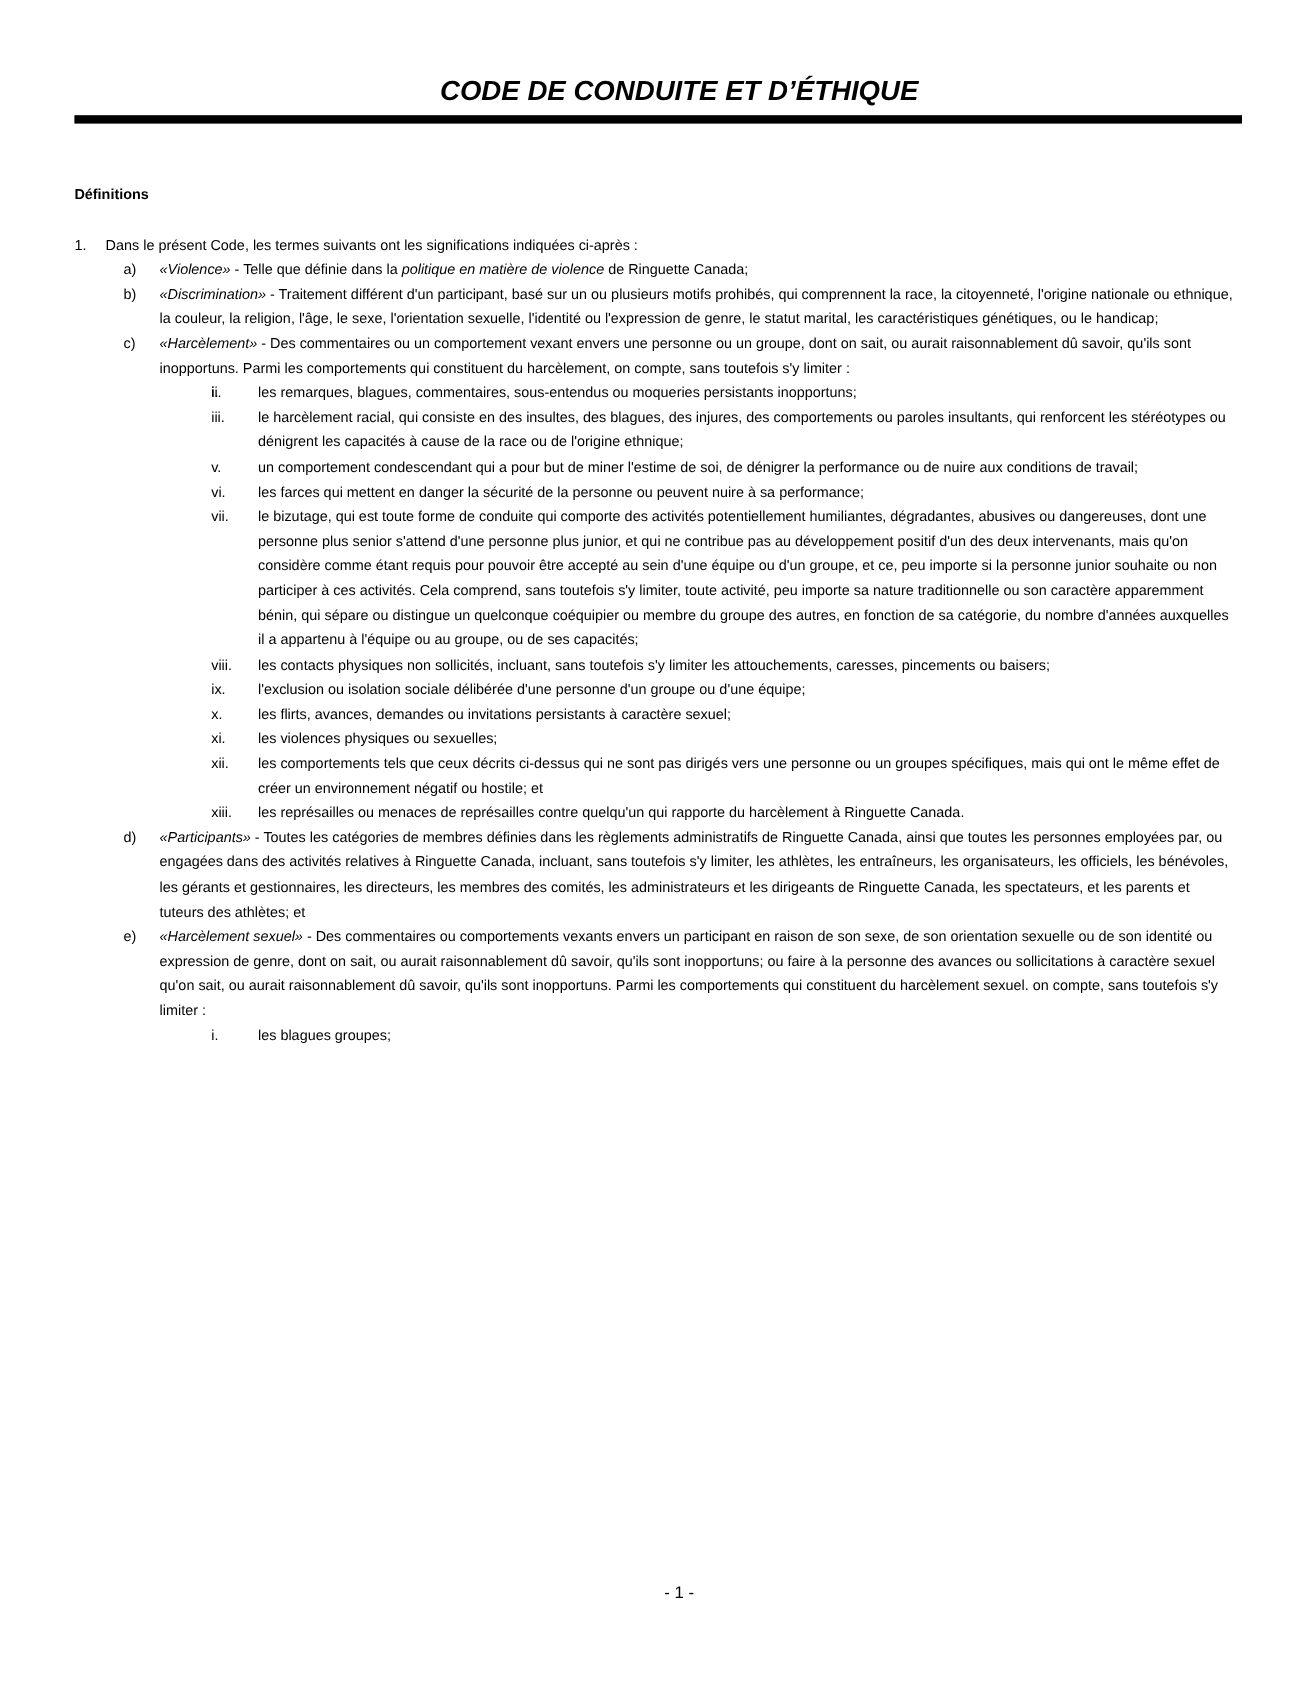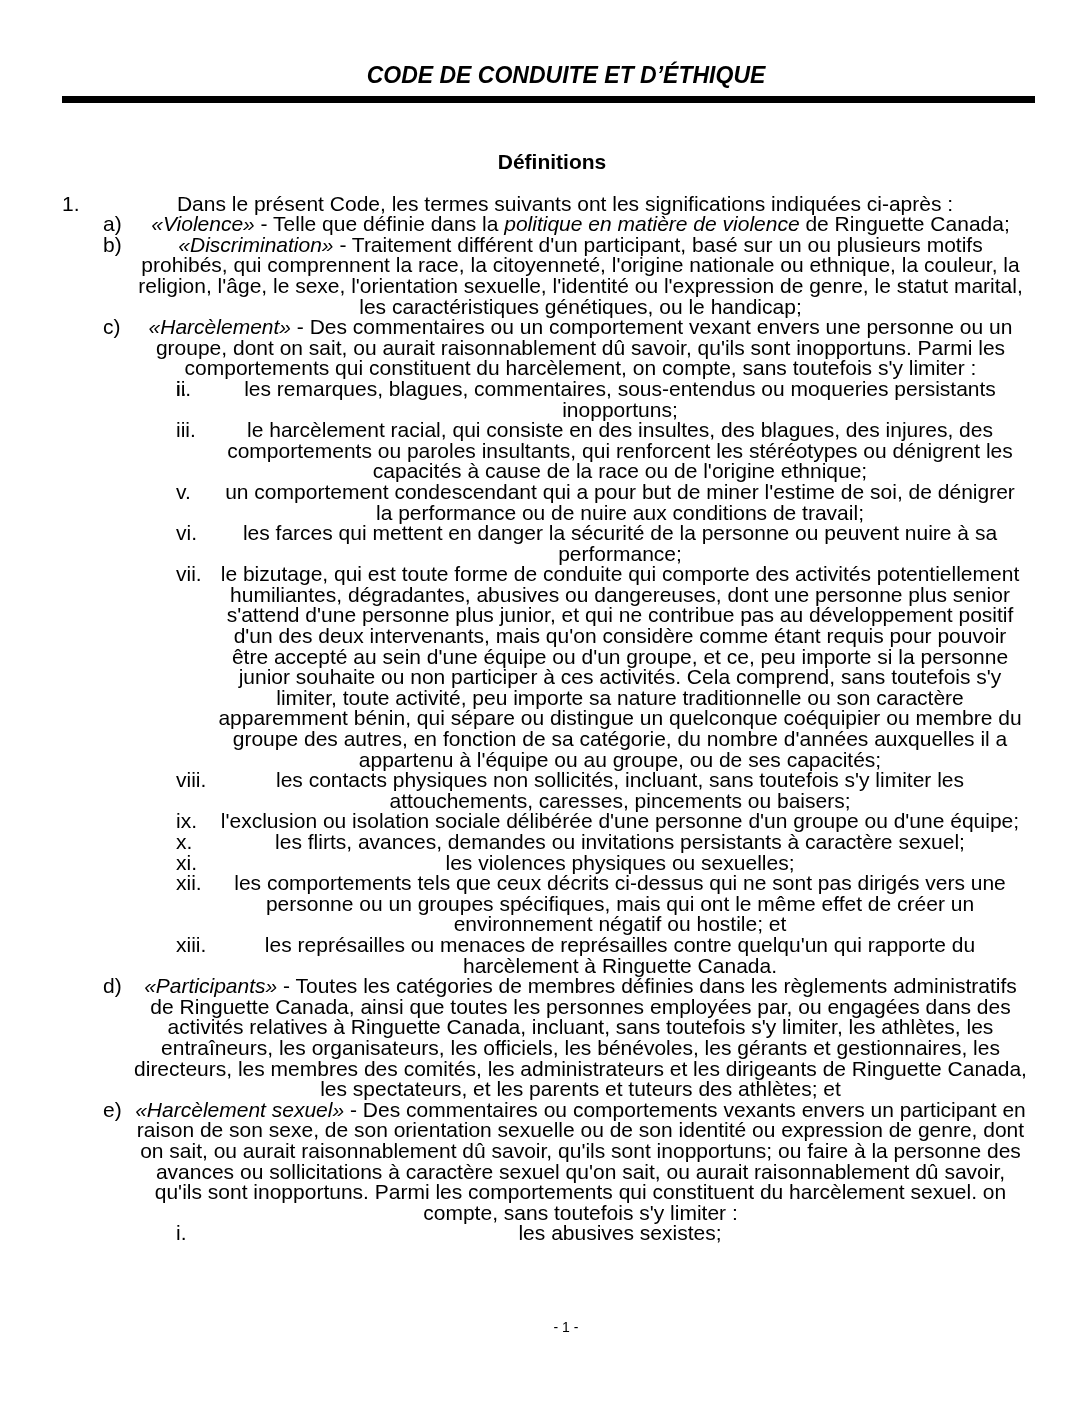--- a/index.html
+++ b/index.html
@@ -1,21 +1,21 @@
 <!DOCTYPE html>
 <html><head>
 <meta charset="utf-8">
 <style>
   html, body { margin: 0; padding: 0; background: #ffffff; }
   body { width: 1088px; height: 1408px; position: relative; overflow: hidden;
          font-family: "Liberation Sans", sans-serif; color: #000; }
   .title { position: absolute; top: 62px; left: 0; width: 1088px; text-align: center;
            font-size: 23px; font-weight: bold; font-style: italic; letter-spacing: 0px; margin-left: 22px; }
   .rule { position: absolute; top: 96px; left: 62px; width: 973px; height: 7px; background: #000; }
-  .content { position: absolute; top: 152px; left: 62px; width: 980px; font-size: 21px; line-height: 20.6px; text-align: center; }
+  .content { position: absolute; top: 152px; left: 62px; width: 980px; font-size: 12px; line-height: 20.6px; }
   .h { font-weight: bold; }
   .note { font-style: italic; }
   .gap { height: 21px; }
   .row { position: relative; }
   .l1 .num { position: absolute; left: 0; }
   .l1 .txt { margin-left: 26px; }
   .l2 .num { position: absolute; left: 41px; }
   .l2 .txt { margin-left: 71px; width: 895px; }
   .l3 .num { position: absolute; left: 114px; }
   .l3 .txt { margin-left: 153px; width: 810px; }
@@ -109,18 +109,18 @@
   </div>
 
   <div class="row l2">
     <span class="num">e)</span>
     <span class="txt"><em> «Harcèlement sexuel»</em><span> - Des commentaires ou comportements vexants envers un participant en raison de son  sexe, de son orientation sexuelle ou de son identité ou expression de genre, dont on sait, ou aurait raisonnablement dû savoir, qu'ils sont inopportuns; ou faire à la personne des avances ou sollicitations à caractère sexuel qu'on sait, ou aurait raisonnablement dû savoir, qu'ils sont inopportuns. Parmi les comportements qui constituent du harcèlement sexuel. on compte, sans toutefois s'y limiter :</span></span>
   </div>
 
   <div>
     <div class="row l3">
         <span class="num">i.</span>
-        <span class="txt">les abusives sexistes;</span>
+        <span class="txt">les blagues groupes;</span>
       </div>
   </div>
 </div>
 
 <div class="footer">- 1 -</div>
 
 </body></html>

